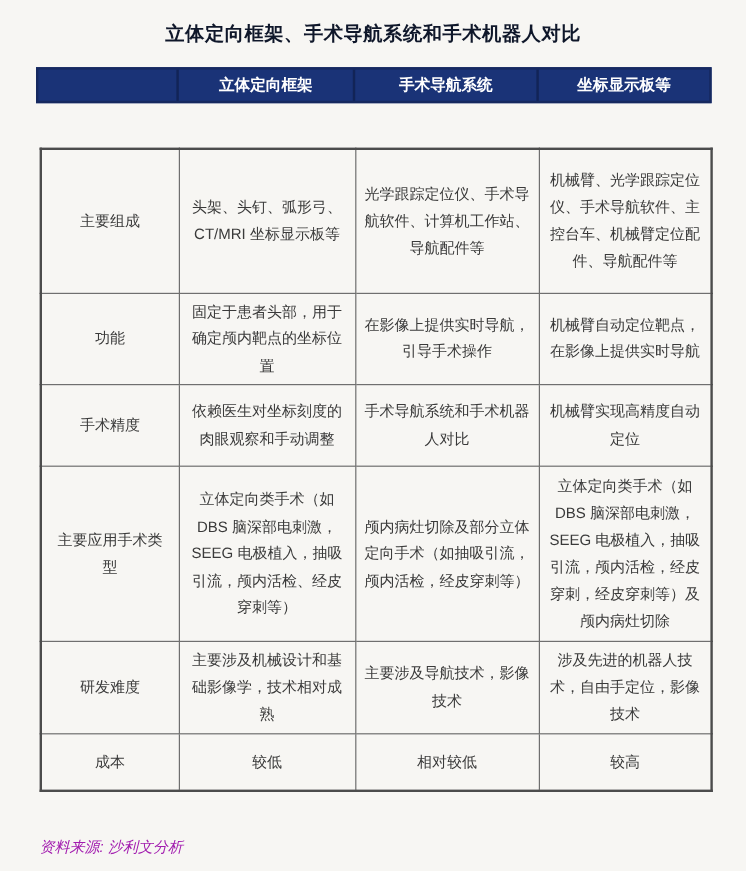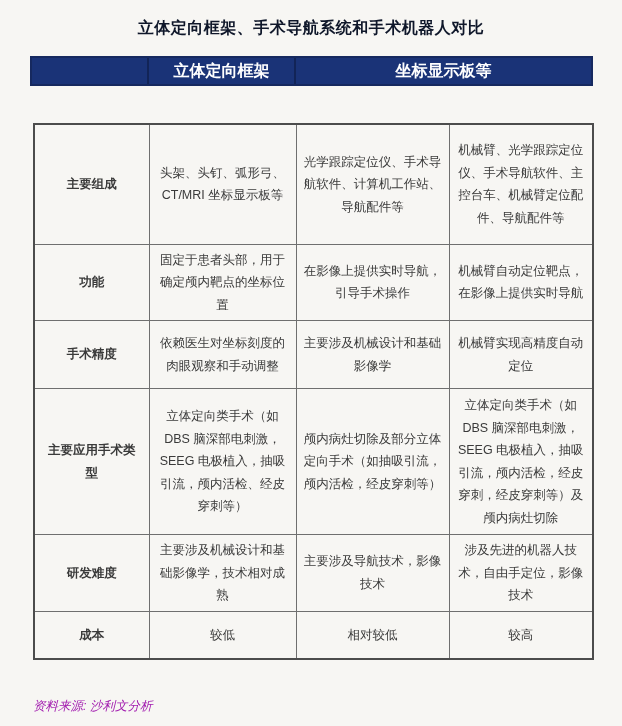--- a/index.html
+++ b/index.html
@@ -28,21 +28,21 @@
     background: #1a3377;
     border: 2px solid #16295f;
     display: flex;
     align-items: stretch;
   }
   .header-cell {
     display: flex;
     align-items: center;
     justify-content: center;
     color: #ffffff;
-    font-size: 16px;
+    font-size: 13px;
     font-weight: bold;
     border-right: 2px solid #122457;
   }
   .header-cell:last-child { border-right: none; }
   .hc0 { width: 117px; }
   .hc1 { width: 147px; }
   .hc2 { width: 153px; }
   .hc3 { flex: 1; }
 
   table.compare {
@@ -59,21 +59,21 @@
   table.compare td {
     text-align: center;
     vertical-align: middle;
     font-size: 12.5px;
     line-height: 1.8;
     color: #3a3a3a;
     padding: 4px 7px;
     word-break: break-word;
   }
   td.row-label {
-    font-weight: bold;
+    font-weight: normal;
     color: #1f1f1f;
     font-size: 13px;
   }
   tr.r0 { height: 120px; }
   tr.r1 { height: 76px; }
   tr.r2 { height: 56px; }
   tr.r3 { height: 68px; }
   tr.r4 { height: 146px; }
   tr.r5 { height: 66px; }
   tr.r6 { height: 48px; }
@@ -89,20 +89,21 @@
 </head>
 <body>
 
 <div class="page">
 
   <div class="title">立体定向框架、手术导航系统和手术机器人对比</div>
 
   <div class="header-bar">
     <div class="header-cell hc0"></div>
     <div class="header-cell hc1">立体定向框架</div>
+    <div class="header-cell hc2">手术导航系统</div>
     <div class="header-cell hc3">坐标显示板等</div>
   </div>
 
   <table class="compare">
     <colgroup>
       <col style="width:115px">
       <col style="width:147px">
       <col style="width:153px">
       <col style="width:144px">
     </colgroup>
@@ -115,21 +116,21 @@
       </tr>
       <tr class="r1">
         <td class="row-label">功能</td>
         <td>固定于患者头部，用于确定颅内靶点的坐标位置</td>
         <td>在影像上提供实时导航，引导手术操作</td>
         <td>机械臂自动定位靶点，在影像上提供实时导航</td>
       </tr>
       <tr class="r3">
         <td class="row-label">手术精度</td>
         <td>依赖医生对坐标刻度的肉眼观察和手动调整</td>
-        <td>主要涉及机械设计和基础影像学</td>
+        <td>手术导航系统和手术机器人对比</td>
         <td>机械臂实现高精度自动定位</td>
       </tr>
       <tr class="r4">
         <td class="row-label">主要应用手术类型</td>
         <td>立体定向类手术（如DBS 脑深部电刺激，SEEG 电极植入，抽吸引流，颅内活检、经皮穿刺等）</td>
         <td>颅内病灶切除及部分立体定向手术（如抽吸引流，颅内活检，经皮穿刺等）</td>
         <td>立体定向类手术（如DBS 脑深部电刺激，SEEG 电极植入，抽吸引流，颅内活检，经皮穿刺，经皮穿刺等）及颅内病灶切除</td>
       </tr>
       <tr class="r5">
         <td class="row-label">研发难度</td>

